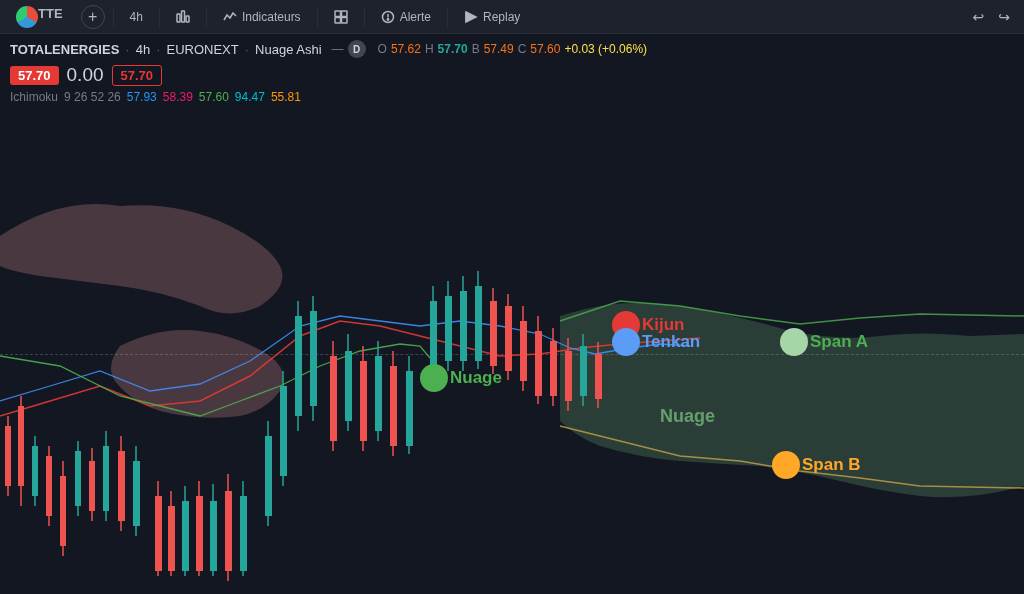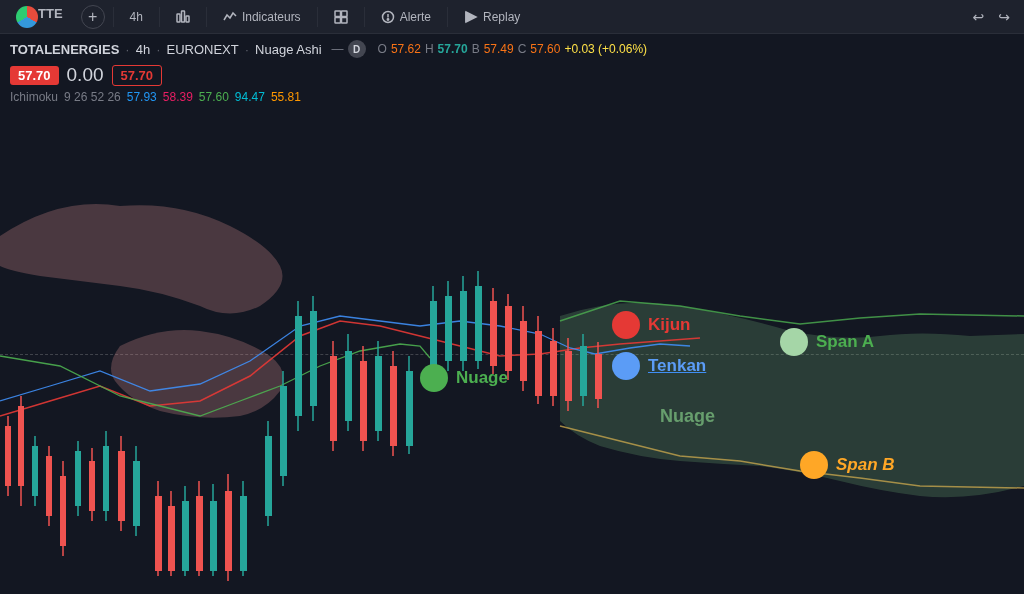--- a/index.html
+++ b/index.html
@@ -108,37 +108,37 @@
     
     .chart-svg {
       position: absolute; top: 0; left: 0;
       width: 100%; height: 100%;
     }
 
     
     .chart-label {
       position: absolute;
       font-size: 16px; font-weight: bold;
-      display: flex; align-items: center; gap: 8px; text-align: center;
+      display: flex; align-items: center; gap: 2px; text-align: center;
     }
     .chart-label-dot {
       width: 22px; height: 22px; border-radius: 50%;
       flex-shrink: 0;
     }
 
     
     .kijun-label { top: 205px; left: 612px; color: #e53935; }
     .kijun-dot { background: #e53935; width: 28px; height: 28px; }
-    .tenkan-label { top: 246px; left: 612px; color: #3f8ef5; text-decoration: underline; }
+    .tenkan-label { top: 222px; left: 612px; color: #3f8ef5; }
     .tenkan-dot { background: #5b9cf6; width: 28px; height: 28px; }
     .chikou-label { top: 258px; left: 420px; color: #4caf50; }
     .chikou-dot { background: #4caf50; width: 28px; height: 28px; }
     .spana-label { top: 222px; left: 780px; color: #4caf50; }
     .spana-dot { background: #a5d6a7; width: 28px; height: 28px; }
-    .spanb-label { top: 345px; left: 800px; color: #ffa726; font-style: italic; }
+    .spanb-label { top: 345px; left: 772px; color: #ffa726; }
     .spanb-dot { background: #ffa726; width: 28px; height: 28px; }
     .nuage-label { top: 300px; left: 660px; color: #81c784; font-size: 18px; opacity: 0.7; }
   </style>
 </head>
 <body>
 
 <div class="toolbar">
 
   <div class="toolbar-logo">
     <div class="logo-circle"></div>

